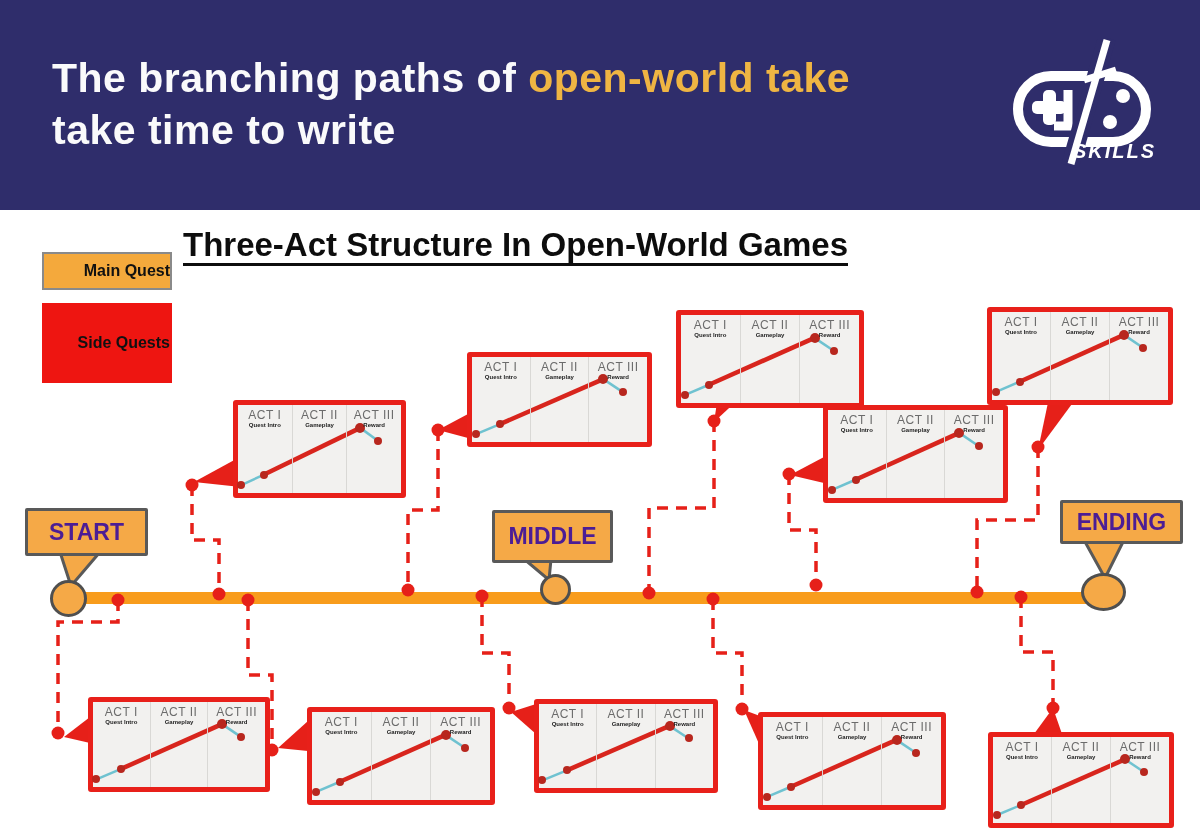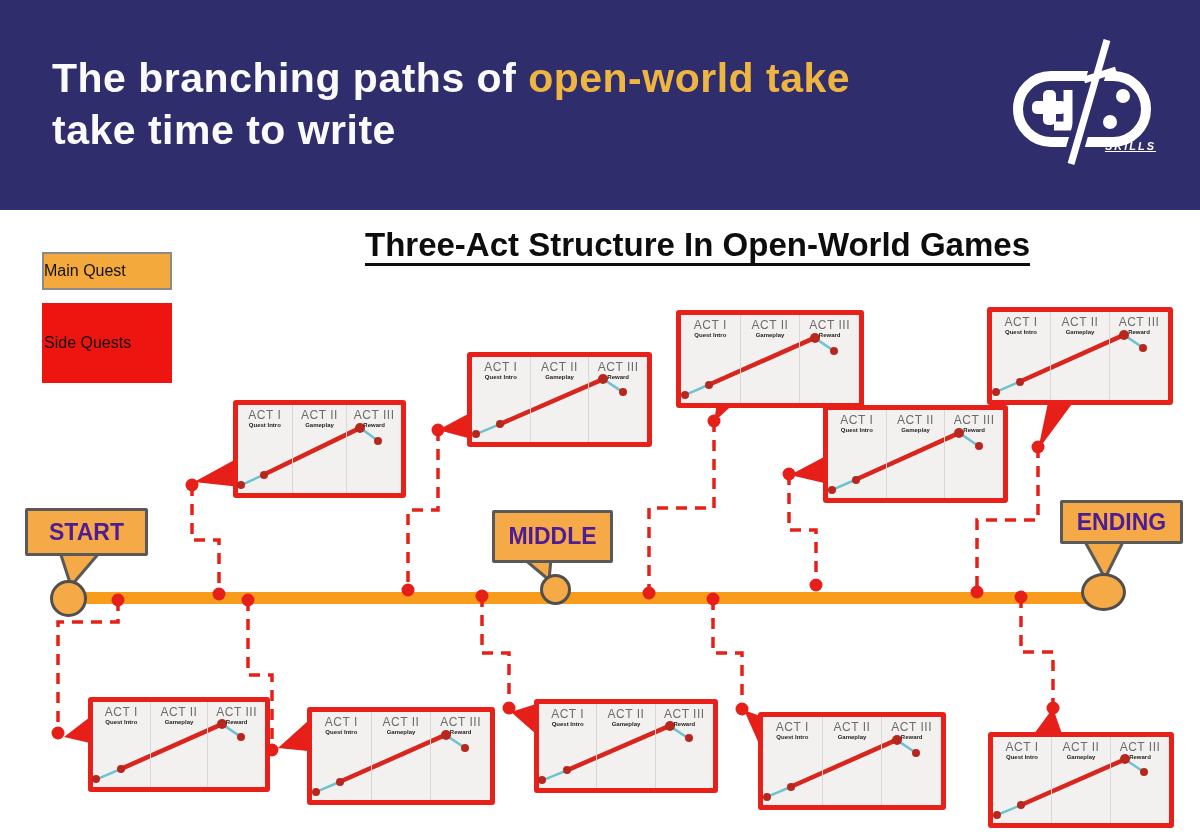--- a/index.html
+++ b/index.html
@@ -7,32 +7,32 @@
        font-family:"Liberation Sans",sans-serif;}
   .page{position:relative;width:1200px;height:838px;}
 
   
   .header{position:absolute;top:0;left:0;width:1200px;height:210px;background:#2F2D6B;}
   .header-title{position:absolute;left:52px;top:52px;width:850px;
     font-size:41px;font-weight:700;line-height:1.28;color:#FAFAFB;letter-spacing:.5px;}
   .header-title .hl{color:#EFB543;}
   .logo{position:absolute;right:40px;top:38px;width:150px;height:130px;}
   .logo-skills{position:absolute;right:44px;top:140px;color:#fff;
-    font-size:11px;font-weight:700;font-style:italic;letter-spacing:2px;text-decoration:underline;}
+    font-size:20px;font-weight:700;font-style:italic;letter-spacing:2px;}
 
   
   .canvas{position:absolute;top:210px;left:0;width:1200px;height:628px;background:#fff;}
 
-  .diagram-title{position:absolute;left:190px;top:16px;width:840px;text-align:right;
+  .diagram-title{position:absolute;left:183px;top:16px;width:840px;text-align:left;
     font-size:33px;font-weight:800;color:#0d0d0d;
     text-decoration:underline;text-decoration-thickness:3px;text-underline-offset:7px;}
 
   .legend{position:absolute;left:42px;top:42px;}
-  .legend-item{width:130px;box-sizing:border-box;text-align:left;
-    font-weight:400;font-size:16px;color:#111;margin-bottom:13px;}
+  .legend-item{width:130px;box-sizing:border-box;text-align:right;
+    font-weight:700;font-size:16px;color:#111;margin-bottom:13px;}
   .legend-main{background:#F4A93C;border:2px solid #8a8a8a;padding:8px 0;}
   .legend-side{background:#EE1511;border:2px solid #EE1511;padding:29px 0;}
 
   .timeline-bar{position:absolute;left:62px;top:382px;width:1046px;height:12px;
     background:#F89C1C;border-radius:6px;z-index:1;}
 
   .overlay{position:absolute;left:0;top:0;width:1200px;height:628px;z-index:2;}
 
   
   .callout{position:absolute;background:#F2F1EF;border:5px solid #E8201A;border-radius:3px;

